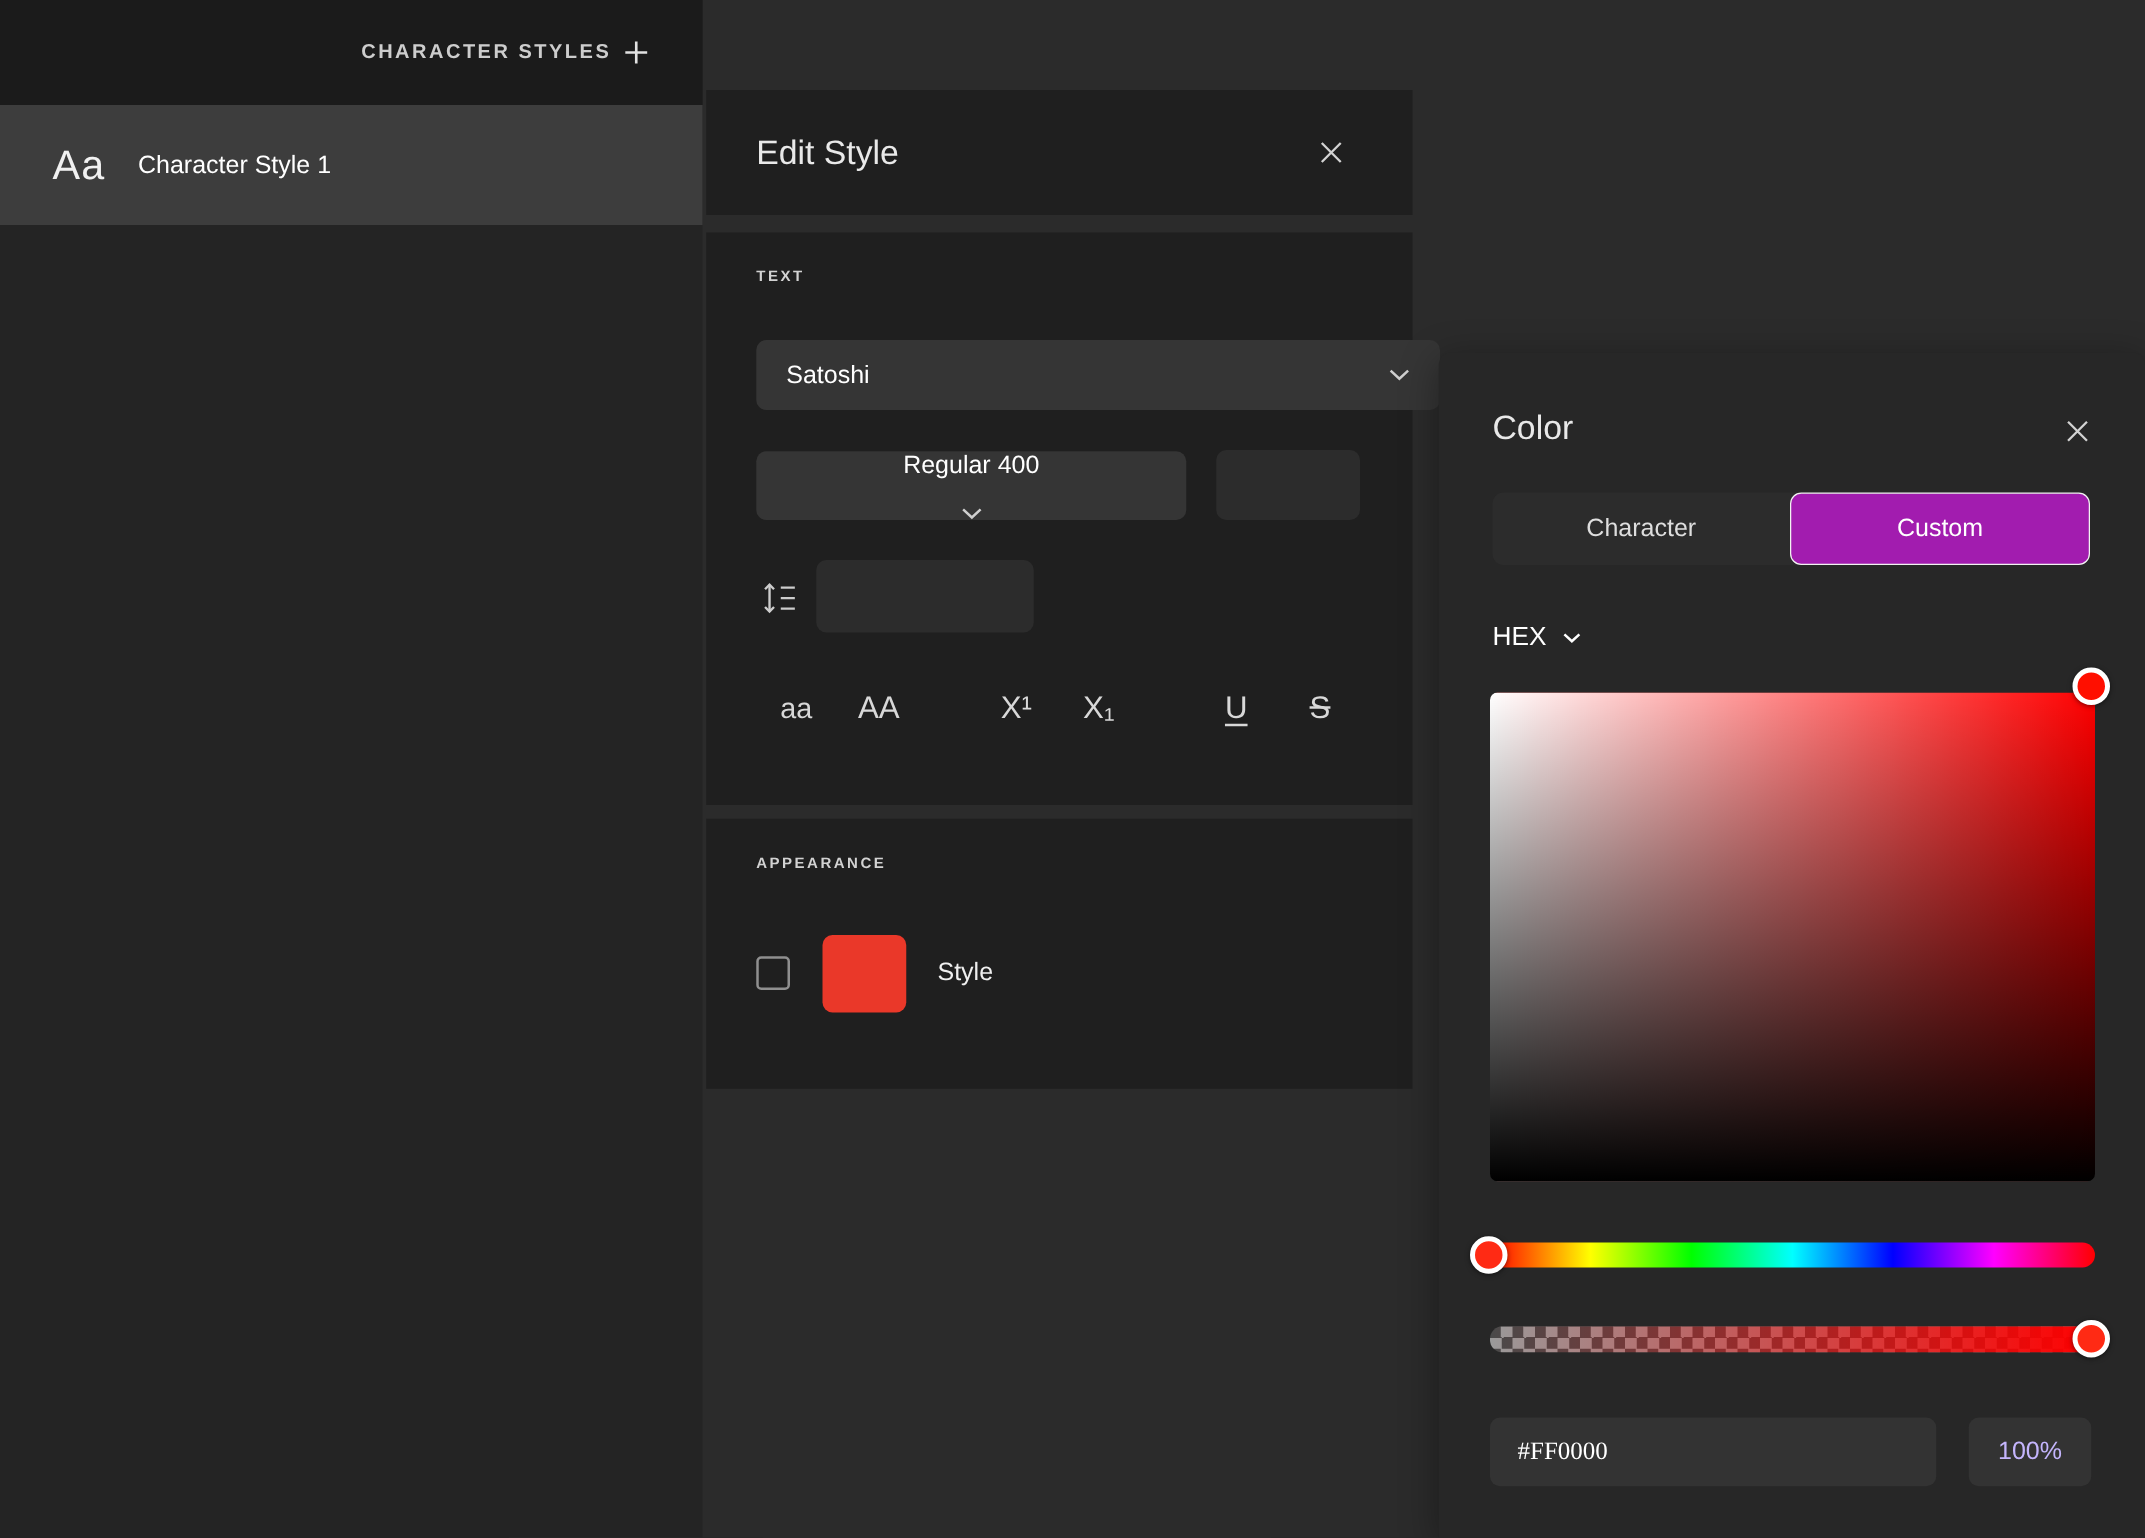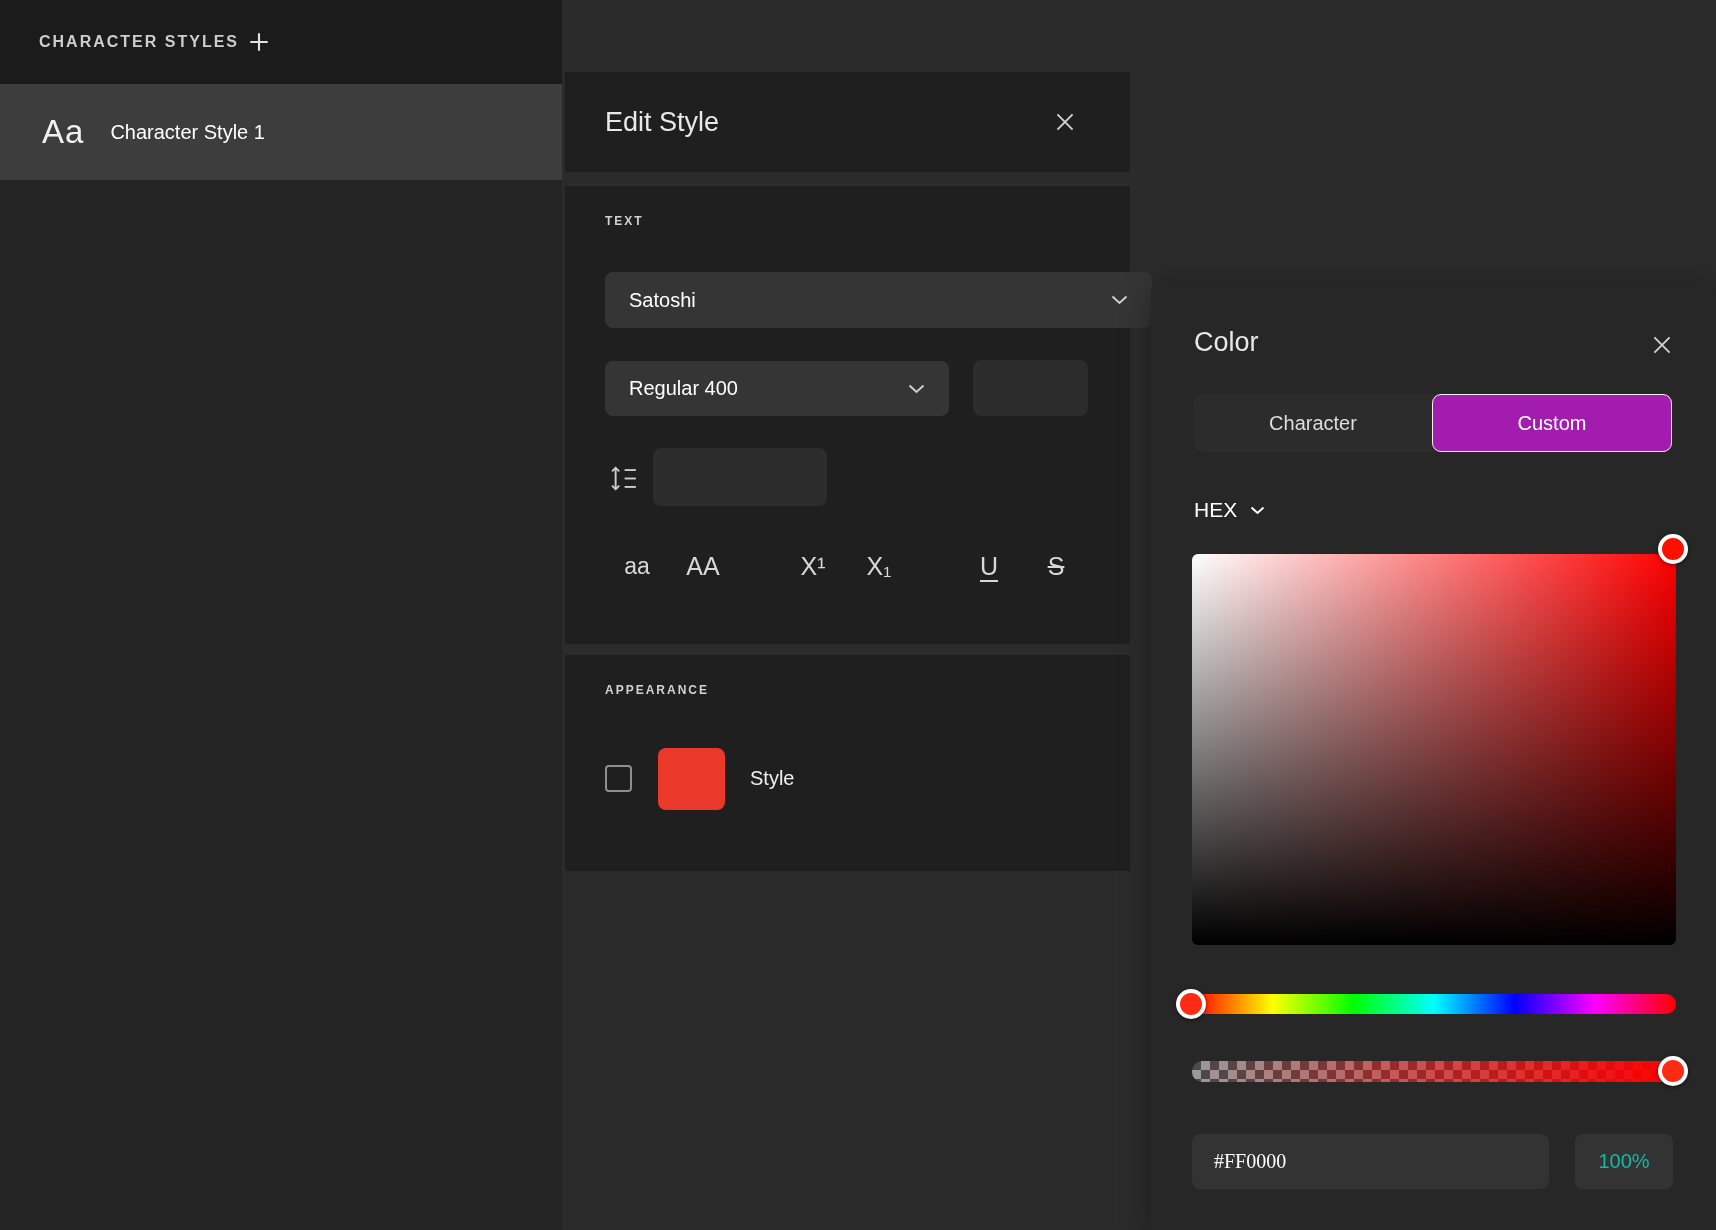--- a/index.html
+++ b/index.html
@@ -3,40 +3,40 @@
 <meta charset="utf-8">
 <style>
   * { box-sizing: border-box; }
   html,body { margin:0; padding:0; background:#2b2b2b; }
   body { font-family:"Liberation Sans", sans-serif; }
   .stage { position:relative; width:1716px; height:1230px; overflow:hidden; background:#2b2b2b; }
 
   
   .sidebar { position:absolute; left:0; top:0; width:562px; height:1230px; background:#242424; }
   .sidebar-header { position:absolute; left:0; top:0; width:562px; height:84px; background:#1b1b1b;
-    display:flex; align-items:center; justify-content:flex-start; padding:0 16px 0 39px; }
+    display:flex; align-items:center; justify-content:flex-end; padding:0 33px 0 39px; }
   .sidebar-title { font-size:16px; font-weight:700; letter-spacing:2px; color:#cdcdcd; }
   .add-btn { width:40px; height:40px; display:flex; align-items:center; justify-content:center; cursor:pointer; }
   .style-row { position:absolute; left:0; top:84px; width:562px; height:96px; background:#3d3d3d;
     display:flex; align-items:center; padding-left:42px; gap:26px; cursor:pointer; }
   .style-glyph { font-size:33px; color:#f1f1f1; letter-spacing:1px; }
   .style-label { font-size:20px; color:#ffffff; }
 
   
   .edit-header { position:absolute; left:565px; top:72px; width:565px; height:100px; background:#1f1f1f;
     display:flex; align-items:center; justify-content:space-between; padding:0 52px 0 40px; }
   .edit-title { font-size:27px; color:#e9e9e9; }
   .icon-btn { display:flex; align-items:center; justify-content:center; cursor:pointer; }
 
   .edit-body { position:absolute; left:565px; top:186px; width:565px; height:458px; background:#1f1f1f; }
   .section-label { position:absolute; left:40px; top:28px; font-size:12px; font-weight:700; letter-spacing:2px; color:#d2d2d2; }
   .font-select { position:absolute; left:40px; top:86px; width:547px; height:56px; background:#353535; border-radius:8px;
     display:flex; align-items:center; justify-content:space-between; padding:0 24px; font-size:20px; color:#fff; cursor:pointer; }
   .weight-select { position:absolute; left:40px; top:175px; width:344px; height:55px; background:#353535; border-radius:8px;
-    display:flex; align-items:center; justify-content:space-between; padding:0 24px; font-size:20px; color:#fff; cursor:pointer; }
+    display:flex; align-items:center; justify-content:space-between; padding:0 24px; font-size:20px; color:#fff; cursor:pointer;flex-direction:column; }
   .size-box { position:absolute; left:408px; top:174px; width:115px; height:56px; background:#2c2c2c; border-radius:8px; }
   .lh-icon { position:absolute; left:45px; top:277px; }
   .lh-input { position:absolute; left:88px; top:262px; width:174px; height:58px; background:#2c2c2c; border-radius:8px; }
 
   .fmt-btn { position:absolute; top:358px; transform:translateX(-50%); color:#d8d8d8; font-size:25px; cursor:pointer;
     height:44px; display:flex; align-items:center; }
   .fmt-aa { left:72px; font-size:23px; }
   .fmt-AA { left:138px; }
   .fmt-sup { left:248px; }
   .fmt-sub { left:314px; }
@@ -74,21 +74,21 @@
   .hue-track { position:absolute; left:41px; top:712px; width:484px; height:20px; border-radius:10px; cursor:pointer;
     background: linear-gradient(to right, #ff0000 0%, #ffff00 16.6%, #00ff00 33.3%, #00ffff 50%, #0000ff 66.6%, #ff00ff 83.3%, #ff0000 100%); }
   .alpha-track { position:absolute; left:41px; top:779px; width:484px; height:21px; border-radius:10px; cursor:pointer;
     background: repeating-conic-gradient(#9a9a9a 0% 25%, #4a4a4a 0% 50%); background-size:18px 18px; overflow:hidden; }
   .alpha-overlay { position:absolute; inset:0; border-radius:10px;
     background: linear-gradient(to right, rgba(255,0,0,0), #ff0000); }
 
   .hex-input { position:absolute; left:41px; top:852px; width:357px; height:55px; background:#333333; border:none; border-radius:8px;
     color:#ffffff; font-size:20px; padding:0 0 0 22px; font-family:Liberation Serif, serif; outline:none; }
   .alpha-field { position:absolute; left:424px; top:852px; width:98px; height:55px; background:#333333; border-radius:8px;
-    color:#14b8a6; font-size:20px; display:flex; align-items:center; justify-content:center; }
+    color:#c4b5fd; font-size:20px; display:flex; align-items:center; justify-content:center; }
 
   svg { display:block; }
 </style>
 </head>
 <body>
 
 <div class="stage">
 
   <div class="sidebar">
     <div class="sidebar-header">

